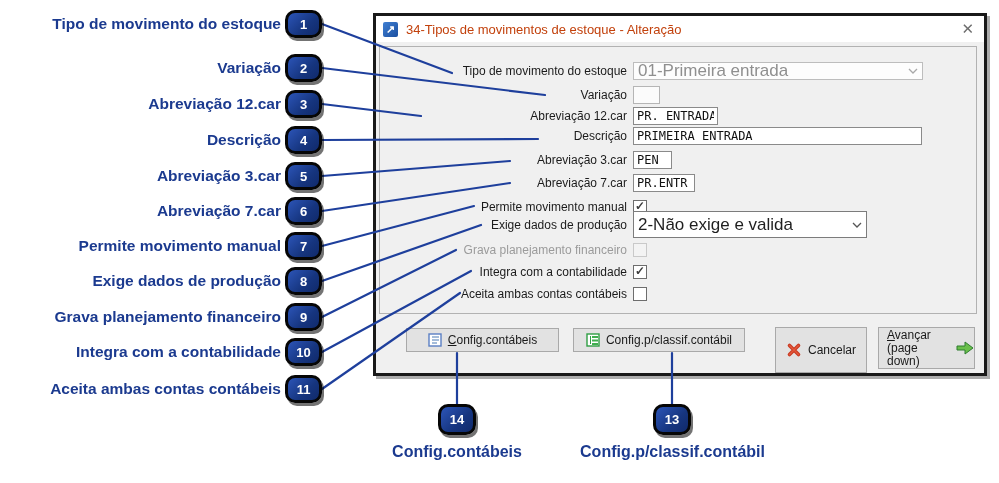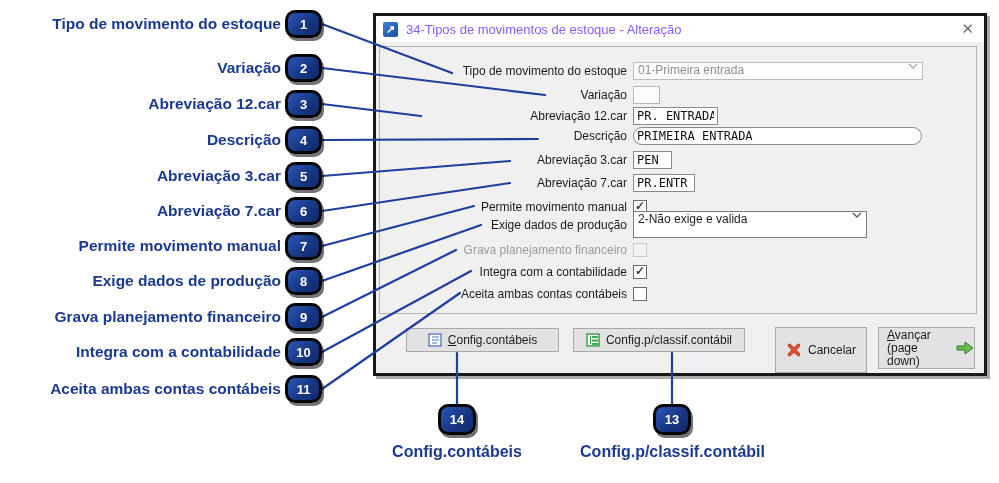--- a/index.html
+++ b/index.html
@@ -23,33 +23,33 @@
   
   .dialog{position:absolute;left:373px;top:13px;width:608px;height:357px;z-index:1;
           background:#f0f0f0;border:3px solid #191919;box-sizing:content-box;
           box-shadow:3px 3px 0 rgba(70,70,70,0.45);}
   .titlebar{position:absolute;left:0;top:0;width:100%;height:26px;background:#ffffff;
             display:flex;align-items:center;}
   .appicon{width:15px;height:15px;margin-left:7px;border-radius:2px;
            background:linear-gradient(135deg,#3f7fd2 0%,#1b4fa0 100%);
            display:flex;align-items:center;justify-content:center;flex:0 0 auto;}
   .appicon-glyph{color:#fff;font-size:11px;font-weight:bold;line-height:1;}
-  .title{margin-left:8px;font-size:13px;color:#8b5cf6;white-space:nowrap;}
+  .title{margin-left:8px;font-size:13px;color:#c2410c;white-space:nowrap;}
   .closebtn{margin-left:auto;margin-right:10px;color:#6e6e6e;font-size:15px;cursor:pointer;}
   .panel{position:absolute;left:3px;top:30px;width:598px;height:268px;
          border:1px solid #b2b2b2;box-sizing:border-box;}
 
   .row{position:absolute;left:0;height:18px;display:flex;align-items:center;width:100%;}
   .flabel{width:251px;text-align:right;padding-right:0;font-size:12px;color:#1b1b1b;
           white-space:nowrap;flex:0 0 auto;}
   .flabel.gray{color:#9b9b9b;}
   .ctrl{margin-left:6px;}
 
   .combo{height:18px;background:#fff;border:1px solid #7c7c7c;box-sizing:border-box;
-         display:flex;align-items:flex-start;font-size:12px;color:#1f1f1f;}
+         display:flex;align-items:center;font-size:17px;color:#1f1f1f;}
   .combo .combo-text{padding-left:4px;flex:1;white-space:nowrap;overflow:hidden;}
   .combo .chev{width:18px;display:flex;align-items:center;justify-content:center;flex:0 0 auto;}
   .combo.disabled{background:#fdfdfd;border-color:#bdbdbd;color:#8f8f8f;}
 
   .tinput{height:18px;border:1px solid #8a8a8a;background:#fff;box-sizing:border-box;
           font-family:"DejaVu Sans Mono",monospace;font-size:12px;color:#111;
           padding:0 3px;margin-left:6px;}
   .smallbox{width:27px;height:18px;background:#fbfbfb;border:1px solid #b5b5b5;
             box-sizing:border-box;}
 
@@ -101,21 +101,21 @@
       <div class="smallbox ctrl"></div>
     </div>
 
     <div class="row" style="top:91px">
       <span class="flabel">Abreviação 12.car</span>
       <input class="tinput" style="width: 85px;" value="PR. ENTRADA">
     </div>
 
     <div class="row" style="top:111px">
       <span class="flabel">Descrição</span>
-      <input class="tinput" style="width: 289px; border-radius: 9px;" value="PRIMEIRA ENTRADA">
+      <input class="tinput" style="width: 289px;" value="PRIMEIRA ENTRADA">
     </div>
 
     <div class="row" style="top:135px">
       <span class="flabel">Abreviação 3.car</span>
       <input class="tinput" style="width: 39px;" value="PEN">
     </div>
 
     <div class="row" style="top:158px">
       <span class="flabel">Abreviação 7.car</span>
       <input class="tinput" style="width: 62px;" value="PR.ENTR">

